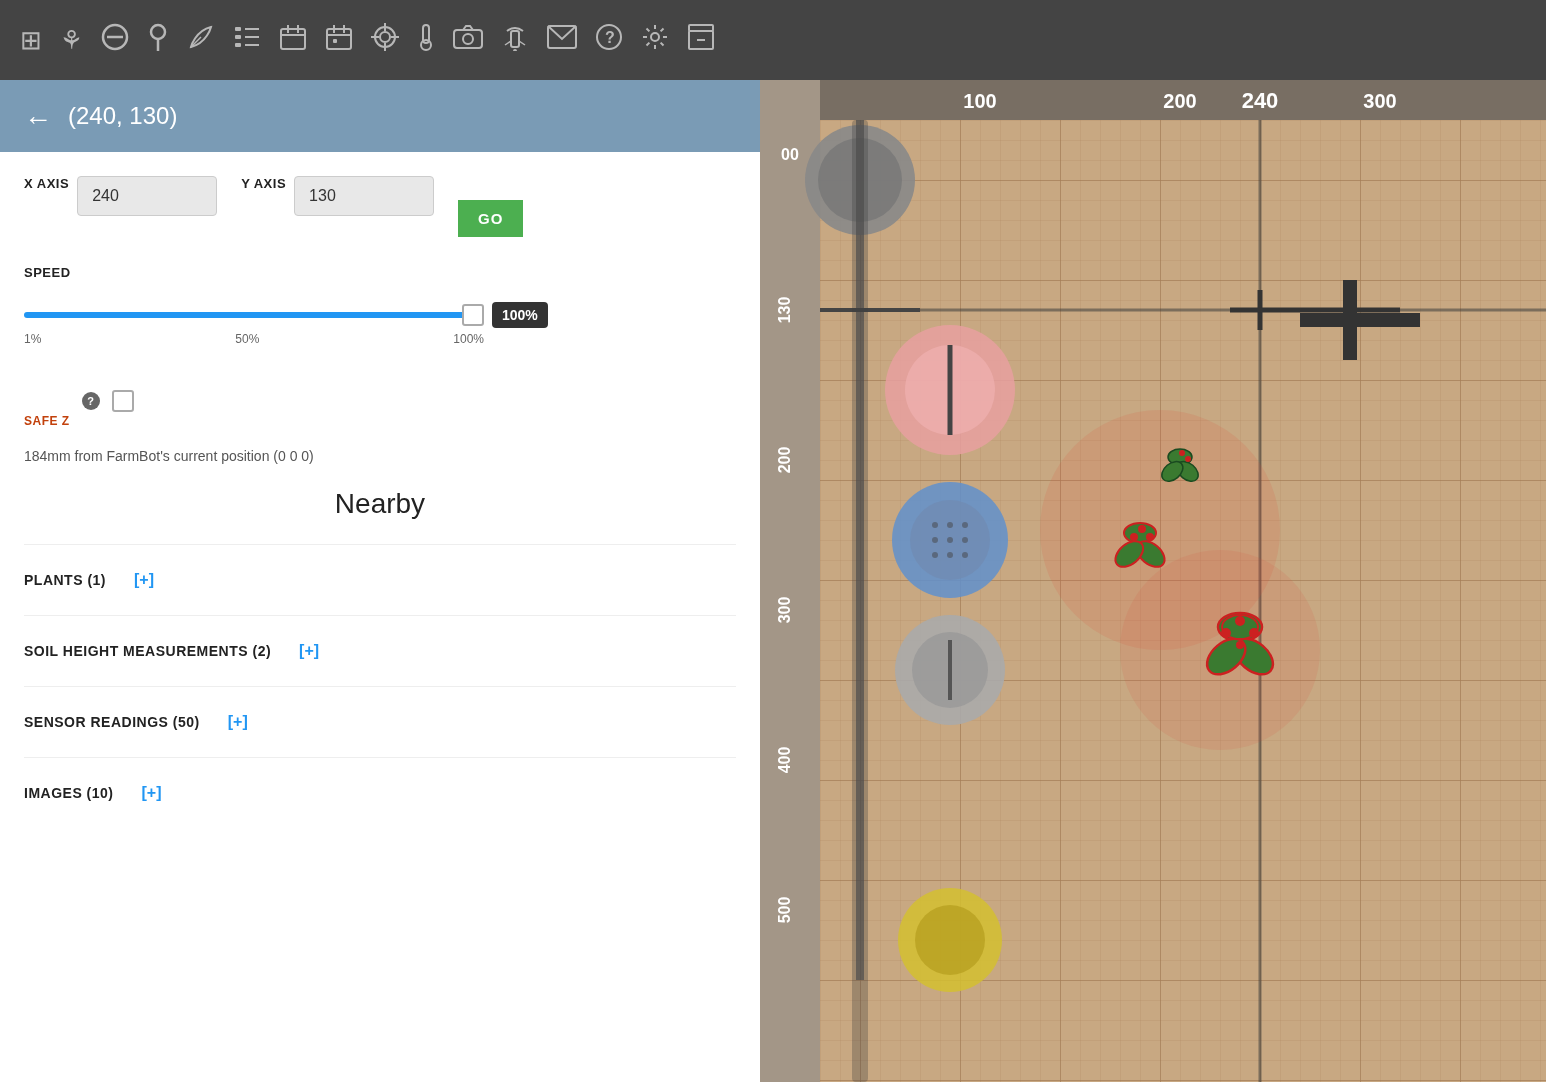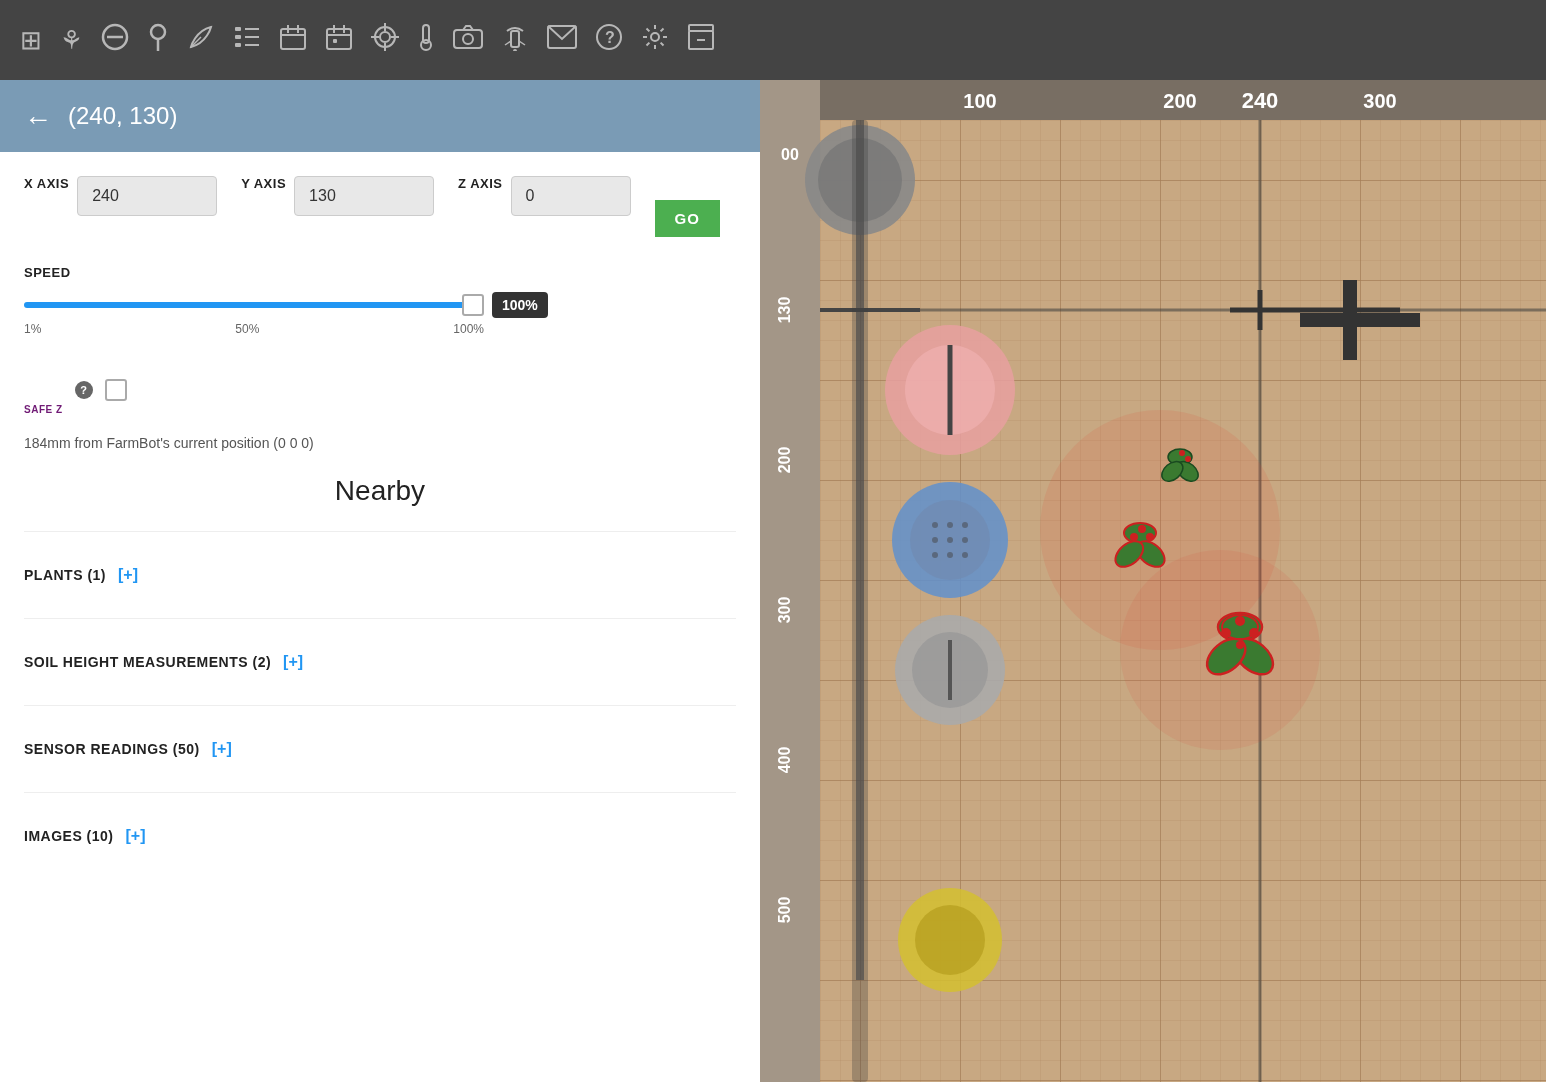--- a/index.html
+++ b/index.html
@@ -110,21 +110,21 @@
 
     
     .speed-section {
       margin-bottom: 28px;
     }
     .speed-label {
       font-size: 13px;
       font-weight: 700;
       letter-spacing: 0.5px;
       color: #222;
-      margin-bottom: 12px;
+      margin-bottom: 22px;
     }
     .speed-slider-container {
       display: flex;
       align-items: center;
       gap: 0;
     }
     .speed-slider {
       -webkit-appearance: none;
       appearance: none;
       width: 460px;
@@ -164,24 +164,24 @@
     }
 
     
     .safe-z-row {
       display: flex;
       align-items: center;
       gap: 12px;
       margin-bottom: 20px;
     }
     .safe-z-label {
-      font-size: 10px;
+      font-size: 12px;
       font-weight: 700;
       letter-spacing: 0.5px;
-      color: #701a75;
+      color: #c2410c;
       margin-top: 40px;
     }
     .help-icon {
       display: inline-flex;
       width: 18px;
       height: 18px;
       border-radius: 50%;
       background: #666;
       color: #fff;
       align-items: center;
@@ -222,25 +222,25 @@
 
     
     .nearby-title {
       text-align: center;
       font-size: 28px;
       font-weight: 400;
       color: #222;
       margin-bottom: 24px;
     }
     .nearby-item {
-      padding: 34px 0;
+      padding: 26px 0;
       border-top: 1px solid #eee;
       display: flex;
       align-items: center;
-      gap: 8px;
+      gap: 24px;
     }
     .nearby-item-label {
       font-size: 14px;
       font-weight: 700;
       letter-spacing: 0.5px;
       color: #222;
     }
     .nearby-add-btn {
       color: #2196F3;
       font-size: 16px;
@@ -390,24 +390,20 @@
 
       
       <div class="axis-row">
         <div class="axis-group">
           <span class="axis-label">X AXIS</span>
           <input class="axis-input" type="text" value="240" style="">
         </div>
         <div class="axis-group">
           <span class="axis-label">Y AXIS</span>
           <input class="axis-input" type="text" value="130" style="">
-        </div>
-        <div class="axis-group">
-          <span class="axis-label">Z AXIS</span>
-          <input class="axis-input z-input" type="text" value="0" style="">
         </div>
         <button class="go-btn">GO</button>
       </div>
 
       
       <div class="speed-section">
         <div class="speed-label">SPEED</div>
         <div class="speed-slider-container">
           <input type="range" class="speed-slider" min="1" max="100" value="100" style="">
           <span class="speed-badge">100%</span>

